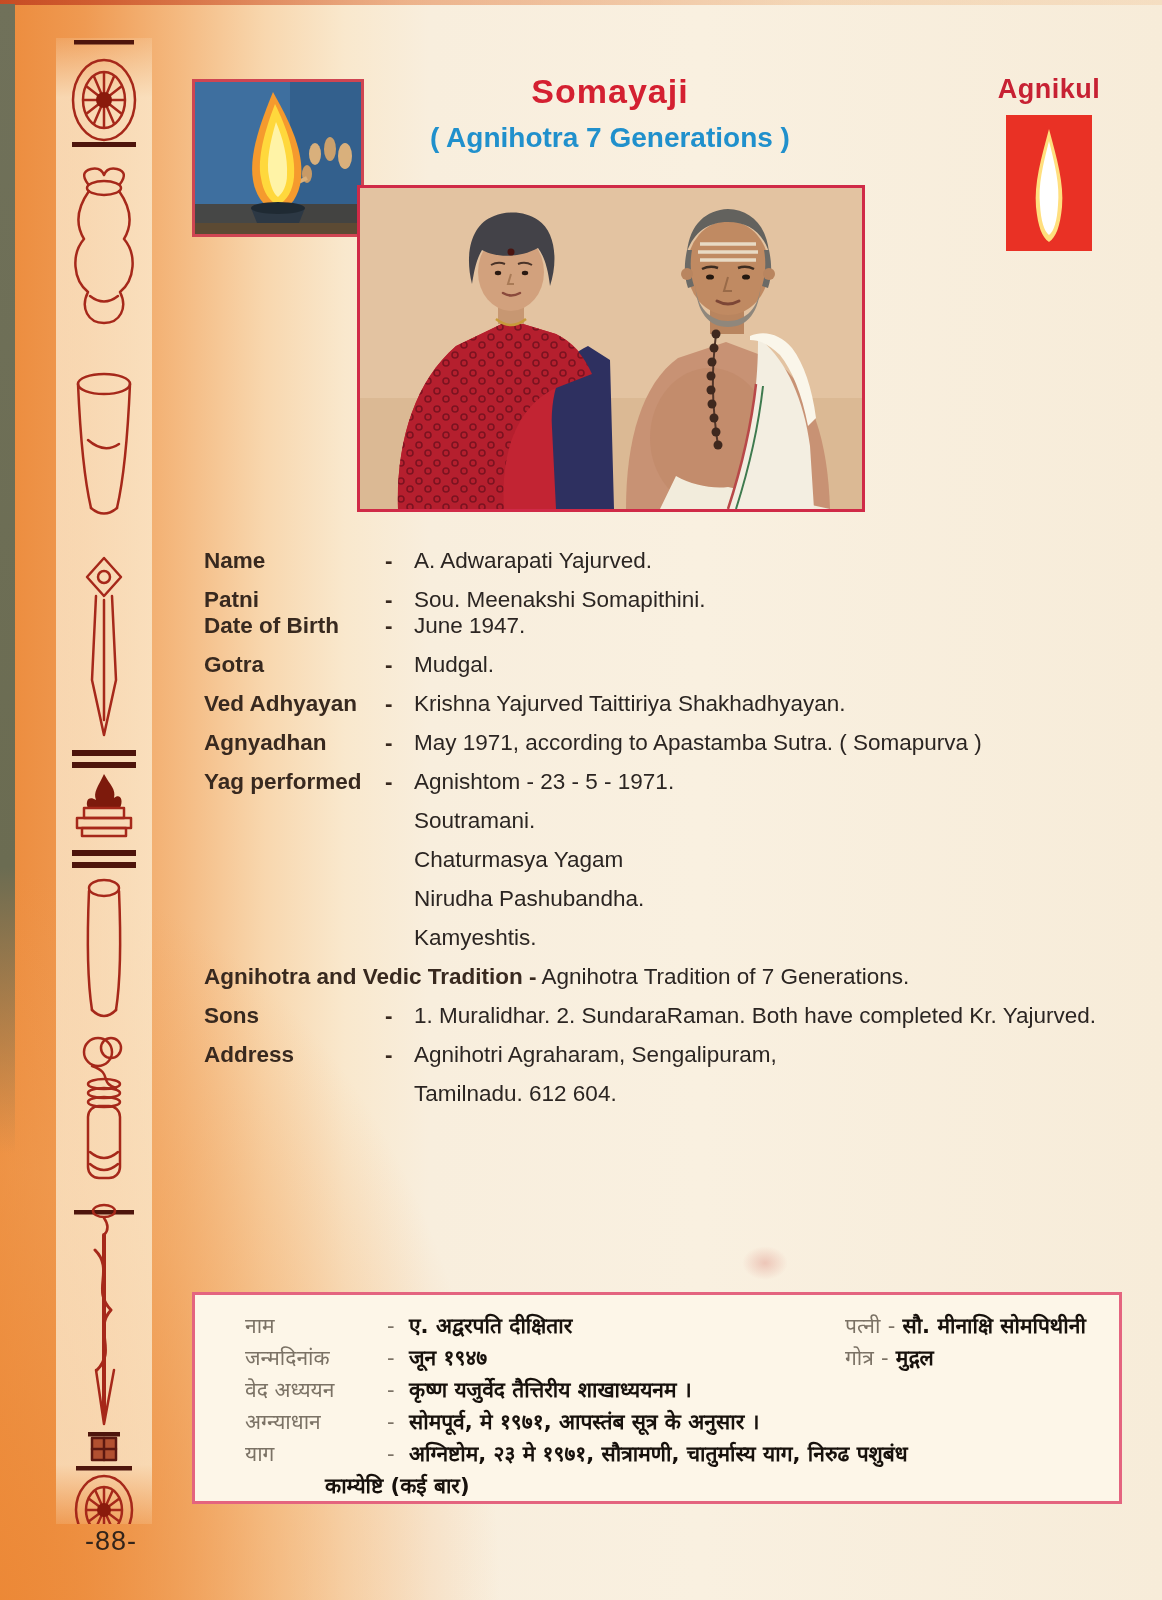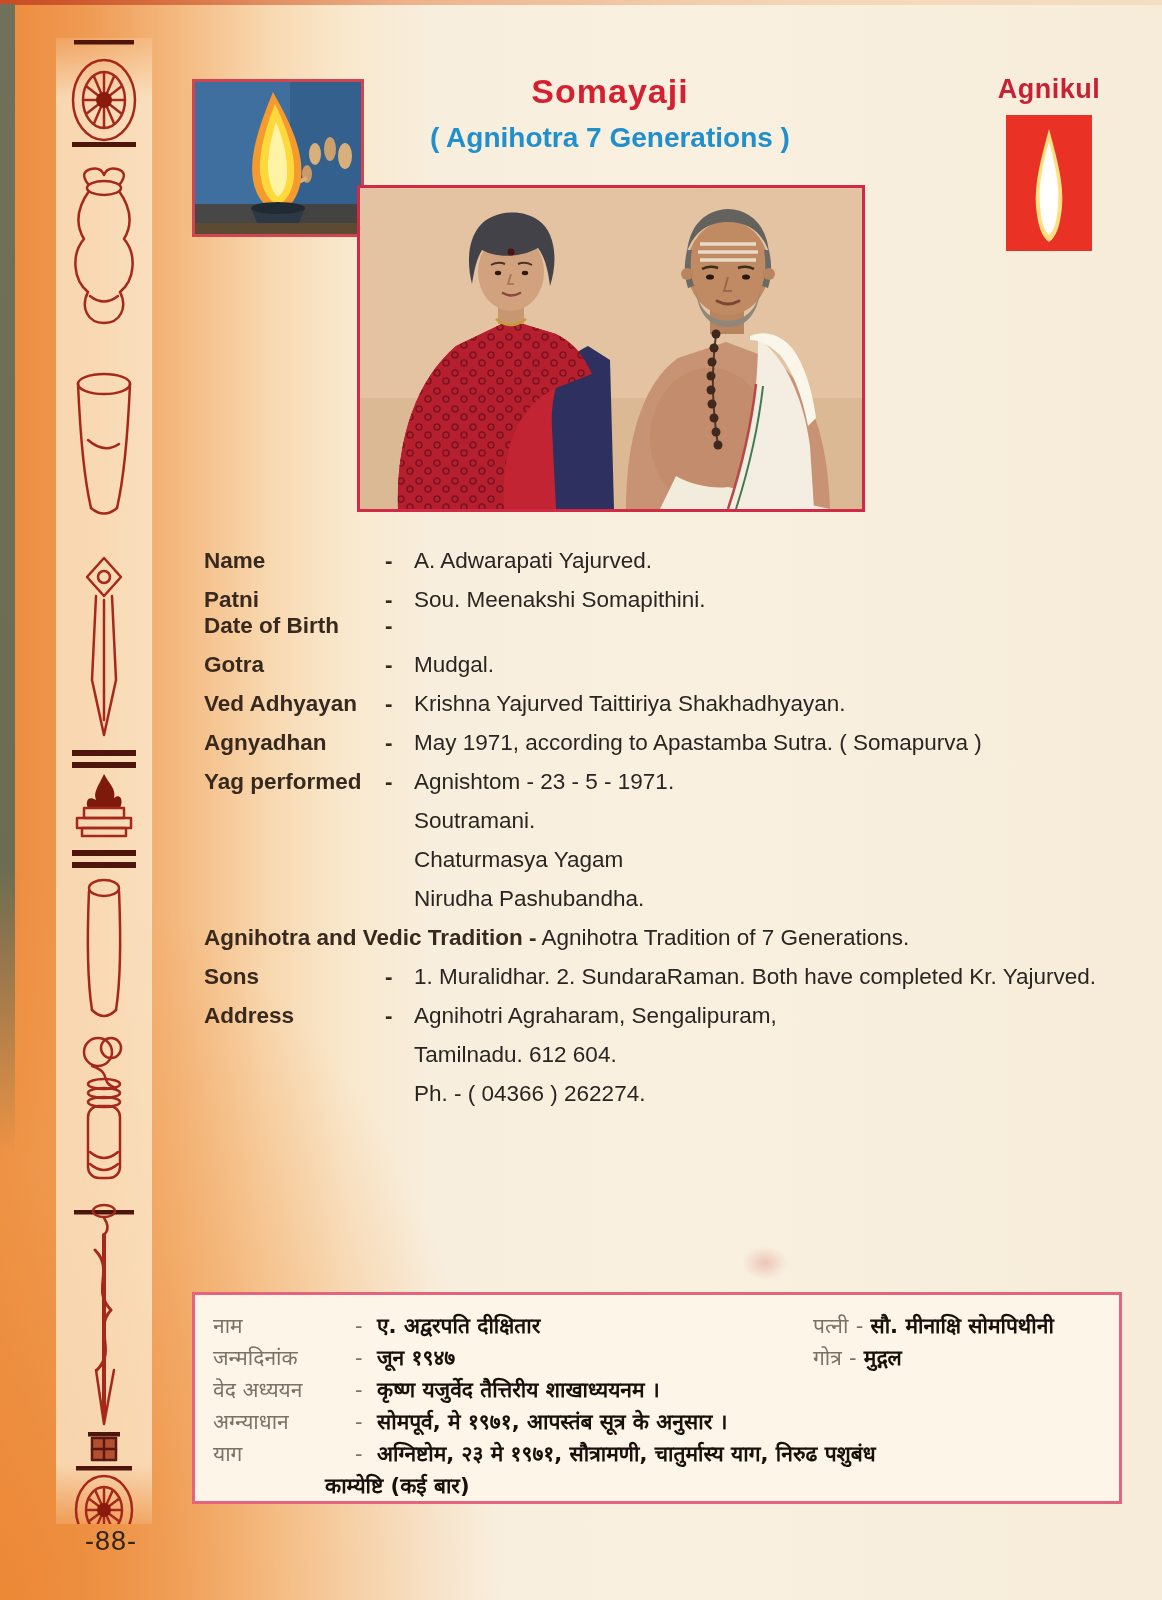--- a/index.html
+++ b/index.html
@@ -41,21 +41,21 @@
   .row.tight{margin-bottom:0;}
   .extra{margin-left:210px;line-height:26px;margin-bottom:13px;}
   .tradition{line-height:26px;margin-bottom:13px;}
   .tradition .lbl-inline{font-weight:bold;color:#38291f;}
   .stain{position:absolute;left:742px;top:1246px;width:46px;height:34px;border-radius:50%;
     background:radial-gradient(rgba(214,120,110,.35),rgba(214,120,110,0) 70%);}
   .hindi-box{position:absolute;left:192px;top:1292px;width:930px;height:212px;
     border:3px solid #e4647f;box-sizing:border-box;background:#fdf6e8;
     padding:19px 18px 0 18px;font-family:"DejaVu Sans",sans-serif;font-size:21px;}
   .hrow{display:flex;line-height:25px;margin-bottom:7px;}
-  .hlbl{width:142px;color:#7b7265;flex:none;}
+  .hlbl{width:142px;color:#7b7265;flex:none;margin-left:32px;}
   .hdash{width:22px;color:#7b7265;flex:none;}
   .hval{font-weight:bold;color:#17110c;flex:1;}
   .hextra{margin-left:112px;line-height:25px;font-weight:bold;color:#17110c;}
   .hright{position:absolute;left:618px;top:19px;width:300px;}
   .hright .hrow .hlbl{width:auto;}
   .hright .hdash{width:22px;text-align:center;}
 </style>
 </head>
 <body>
 
@@ -291,20 +291,21 @@
       <span class="val">A. Adwarapati Yajurved.</span>
     </div>
     <div class="row tight">
       <span class="lbl">Patni</span>
       <span class="dash">-</span>
       <span class="val">Sou. Meenakshi Somapithini.</span>
     </div>
     <div class="row">
       <span class="lbl">Date of Birth</span>
       <span class="dash">-</span>
+      <span class="val">June 1947.</span>
     </div>
     <div class="row">
       <span class="lbl">Gotra</span>
       <span class="dash">-</span>
       <span class="val">Mudgal.</span>
     </div>
     <div class="row">
       <span class="lbl">Ved Adhyayan</span>
       <span class="dash">-</span>
       <span class="val">Krishna Yajurved Taittiriya Shakhadhyayan.</span>
@@ -315,36 +316,36 @@
       <span class="val">May 1971,  according to Apastamba Sutra. ( Somapurva )</span>
     </div>
     <div class="row">
       <span class="lbl">Yag performed</span>
       <span class="dash">-</span>
       <span class="val">Agnishtom  - 23 - 5 - 1971.</span>
     </div>
     <div class="extra">Soutramani.</div>
     <div class="extra">Chaturmasya Yagam</div>
     <div class="extra">Nirudha Pashubandha.</div>
+    <div class="extra">Kamyeshtis.</div>
     <div class="tradition">
       <span class="lbl-inline">Agnihotra and Vedic Tradition -</span>
       <span>Agnihotra Tradition of 7 Generations.</span>
     </div>
     <div class="row">
       <span class="lbl">Sons</span>
       <span class="dash">-</span>
       <span class="val">1. Muralidhar.  2. SundaraRaman. Both have completed Kr. Yajurved.</span>
     </div>
     <div class="row">
       <span class="lbl">Address</span>
       <span class="dash">-</span>
       <span class="val">Agnihotri  Agraharam, Sengalipuram,</span>
     </div>
     <div class="extra">Tamilnadu. 612 604.</div>
-    <div class="extra">Ph. - ( 04366 ) 262274.</div>
   </div>
 
   <div class="stain"></div>
 
   <div class="hindi-box">
     <div class="hrow">
       <span class="hlbl">नाम</span>
       <span class="hdash">-</span>
       <span class="hval">ए. अद्वरपति दीक्षितार</span>
     </div>

